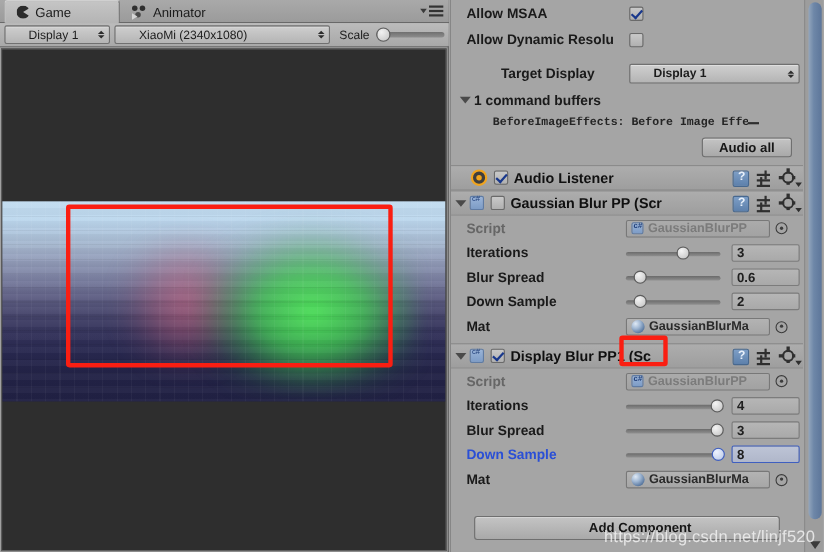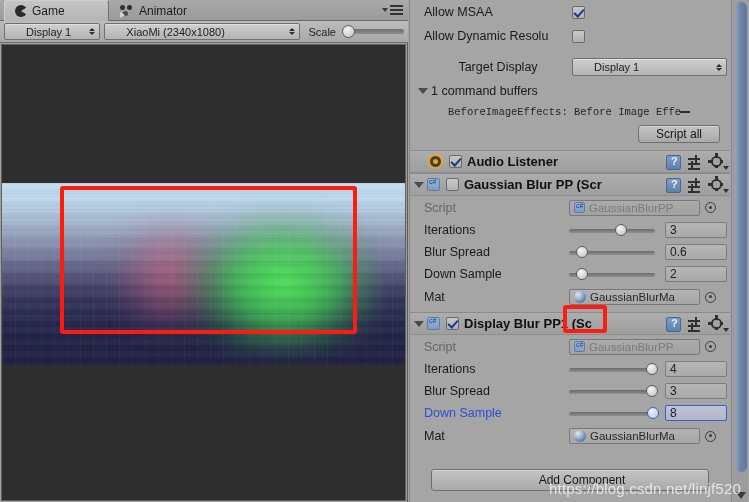--- a/index.html
+++ b/index.html
@@ -182,21 +182,21 @@
     position: absolute; left: 409px; top: 0; width: 340px; height: 502px;
     background: #a5a5a5;
   }
   .insp-scroll {
     position: absolute; left: 0; top: 0; width: 321px; height: 502px;
     background: #a5a5a5;
     border-left: 1px solid #868686;
   }
   .row {
     position: relative; display: flex; align-items: center;
-    padding-left: 14px; height: 22px;
+    padding-left: 14px; height: 22px; font-weight: bold;
   }
   .lbl { font-size: 12.5px; color: #1a1a1a; }
   .lbl.dim { color: #666; }
   .lbl.blue { color: #2a4fd6; }
 
   
   .cb {
     width: 13px; height: 13px; flex: none;
     background: linear-gradient(#c9c9c9, #b0b0b0);
     border: 1px solid #6a6a6a; border-radius: 2px;
@@ -470,21 +470,21 @@
         <span class="foldout"></span>
         <span class="lbl">1 command buffers</span>
       </div>
 
       <div class="row" style="height:20px; padding-left:38px;">
         <span class="mono" style="width:232px; overflow:hidden; white-space:nowrap;">BeforeImageEffects: Before Image Effect - C</span>
         <span class="minus-btn"></span>
       </div>
 
       <div class="row" style="height:24px; justify-content:flex-end; padding-right:10px;">
-        <span class="btn" style="width:82px; height:18px;">Script all</span>
+        <span class="btn" style="width:82px; height:18px;">Audio all</span>
       </div>
 
       <div class="comp-header" style="margin-top:4px;">
         <span style="width:14px;"></span>
         <span class="ico-audio"></span>
         <span class="cb checked" style="margin:0 5px 0 6px;"></span>
         <span class="comp-title">Audio Listener</span>
         <span class="hdr-icons">
           <span class="ico-help"></span>
           <span class="ico-preset">

